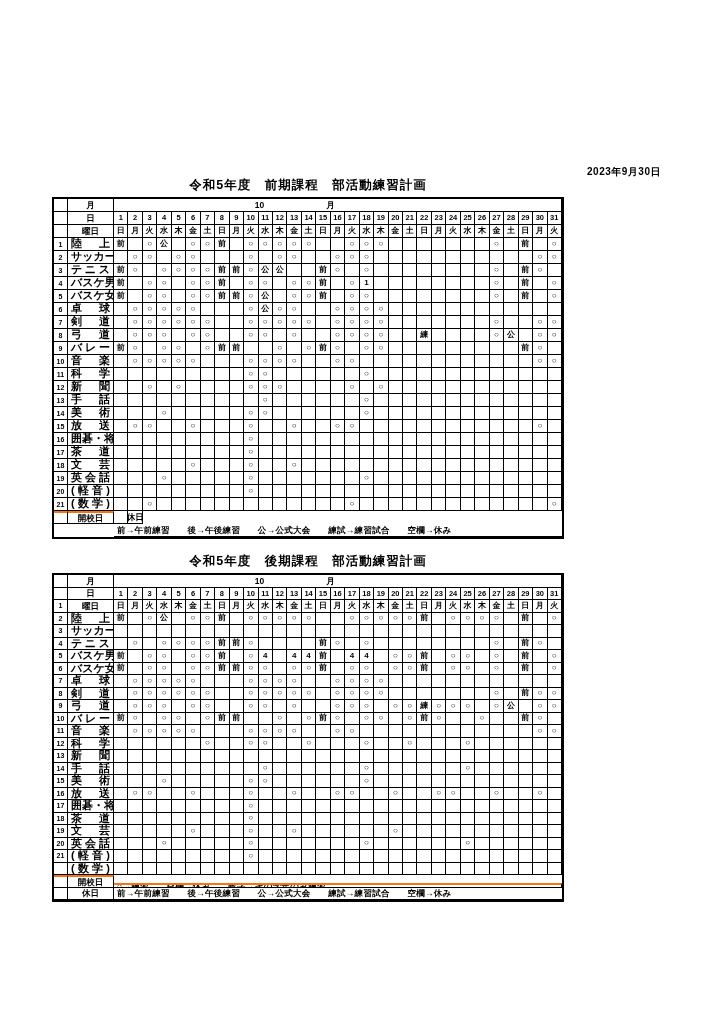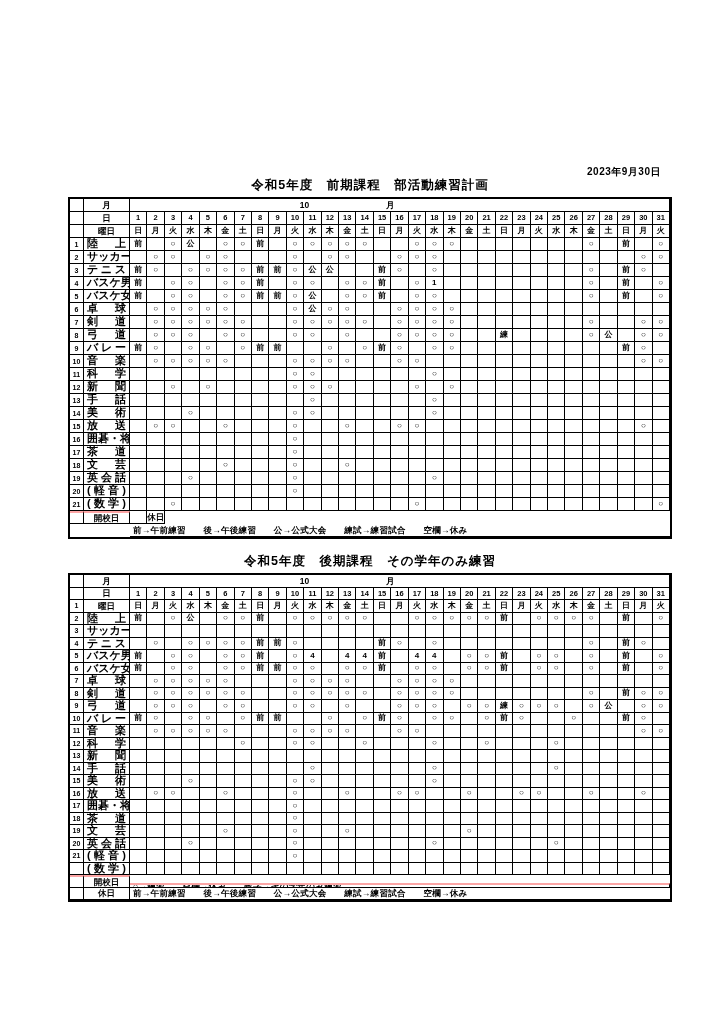--- a/index.html
+++ b/index.html
@@ -1,39 +1,39 @@
 <!DOCTYPE html>
 <html><head>
 <meta charset="utf-8">
 <style>
   html,body{margin:0;padding:0;background:#fff;}
   body{width:724px;height:1024px;font-family:"Liberation Sans","DejaVu Sans",sans-serif;color:#000;}
   .page{position:relative;width:724px;height:1024px;background:#fff;overflow:hidden;}
   .doc-date{position:absolute;top:165px;right:63px;font-size:10px;font-weight:bold;letter-spacing:0.5px;}
-  .section{position:absolute;left:68px;width:604px;}
+  .section{position:absolute;left:52px;width:512px;}
   .sec1{top:177px;}
   .sec2{top:553px;}
   .tbl-title{margin:0 0 3px 0;font-size:12.5px;font-weight:bold;text-align:center;letter-spacing:1px;}
   .grid{display:grid;grid-template-columns:14px 46px repeat(31,1fr);border:2px solid #000;background:#fff;box-sizing:border-box;}
   .c{box-sizing:border-box;border-right:1px solid #000;border-bottom:1px solid #000;
      display:flex;align-items:center;justify-content:center;
      font-size:8px;font-weight:bold;line-height:1;overflow:hidden;white-space:nowrap;}
   .c:nth-last-child(1){border-right:none;}
   .numcell{font-size:7px;}
   .namecell{display:block;text-align:justify;text-align-last:justify;-moz-text-align-last:justify;
      padding:0 3px;font-size:11px;}
   .hdrlabel{font-size:8.5px;}
   .daynum{font-size:7.5px;}
   .wday{font-size:8px;}
   .mark{font-size:8px;}
   .monthspan{position:relative;justify-content:flex-start;}
   .monthspan .m10{position:absolute;left:31.5%;font-size:8.5px;font-weight:bold;}
   .monthspan .mtsuki{position:absolute;left:47.5%;font-size:8.5px;font-weight:bold;}
   .legendcell{justify-content:flex-start;padding-left:3px;font-size:8.5px;letter-spacing:0.3px;}
-  .thick-top{border-top:2px solid #fca5a5;}
+  .thick-top{border-top:2px solid #f97316;}
 </style>
 </head>
 <body>
 
 <div class="page">
   <div class="doc-date">2023年9月30日</div>
 
   <div class="section sec1">
     <h1 class="tbl-title">令和5年度　前期課程　部活動練習計画</h1>
     <div class="grid" style="grid-auto-rows:13px;">
@@ -804,21 +804,21 @@
         <div class="c mark">○</div>
         <div class="c  thick-top"></div>
         <div class="c hdrlabel thick-top">開校日</div>
         <div class="c "></div>
         <div class="c hdrlabel">休日</div>
         <div class="c legendcell" style="grid-column: 3 / span 31;">前→午前練習　　後→午後練習　　公→公式大会　　練試→練習試合　　空欄→休み</div>
       </div>
   </div>
 
   <div class="section sec2">
-    <h1 class="tbl-title">令和5年度　後期課程　その学年のみ練習</h1>
+    <h1 class="tbl-title">令和5年度　後期課程　部活動練習計画</h1>
     <div class="grid" style="grid-auto-rows:12.5px;">
         <div class="c "></div>
         <div class="c hdrlabel">月</div>
         <div class="c monthspan" style="grid-column: 3 / span 31;">
           <span class="m10">10</span>
           <span class="mtsuki">月</span>
         </div>
         <div class="c "></div>
         <div class="c hdrlabel">日</div>
         <div class="c daynum">1</div>

